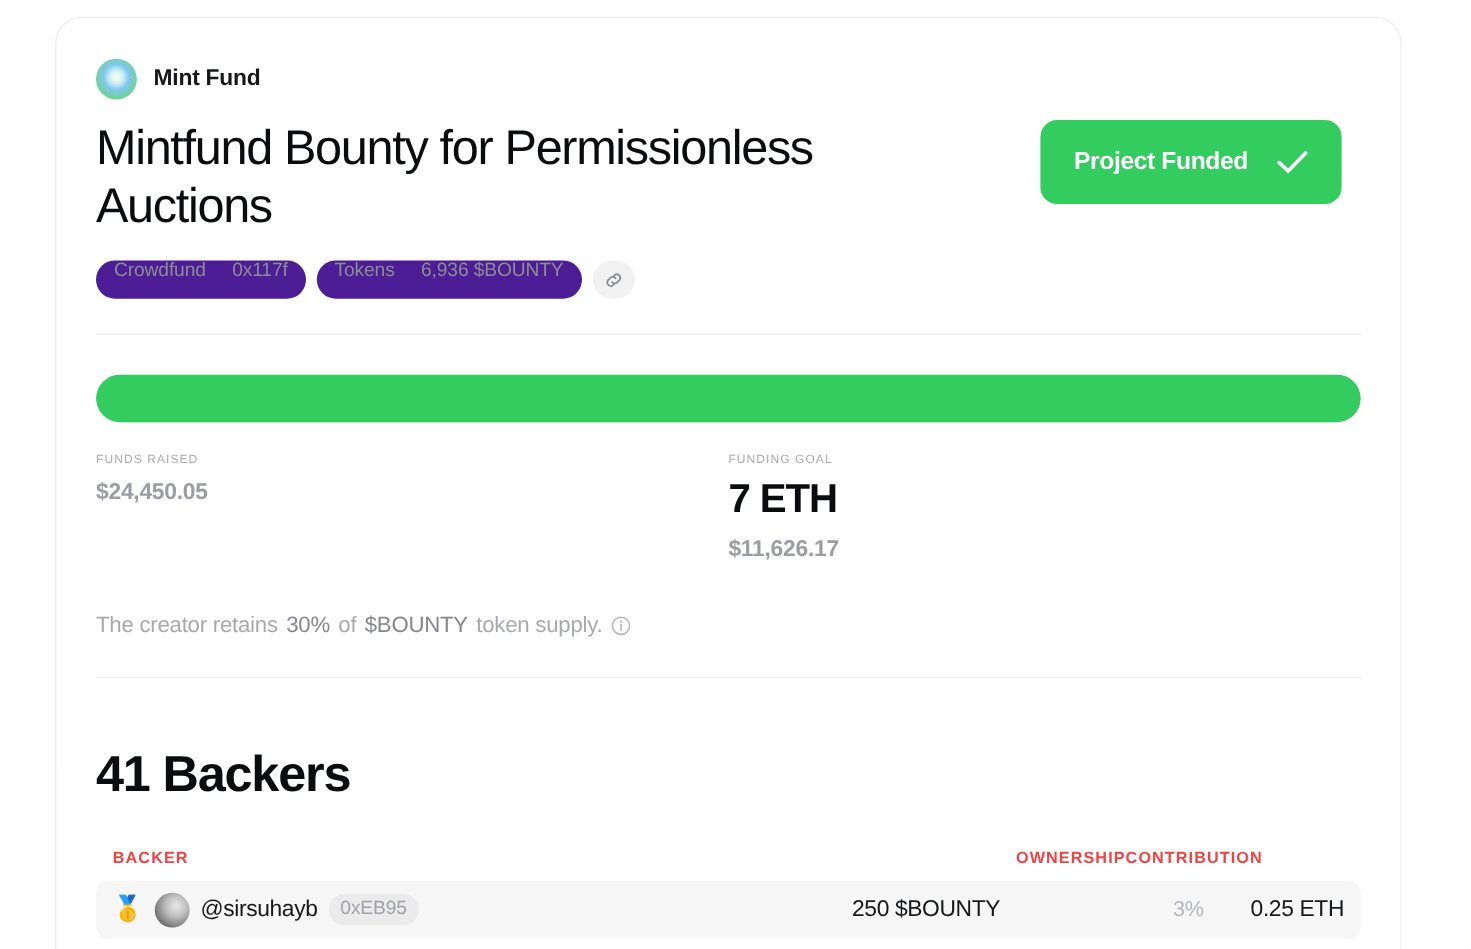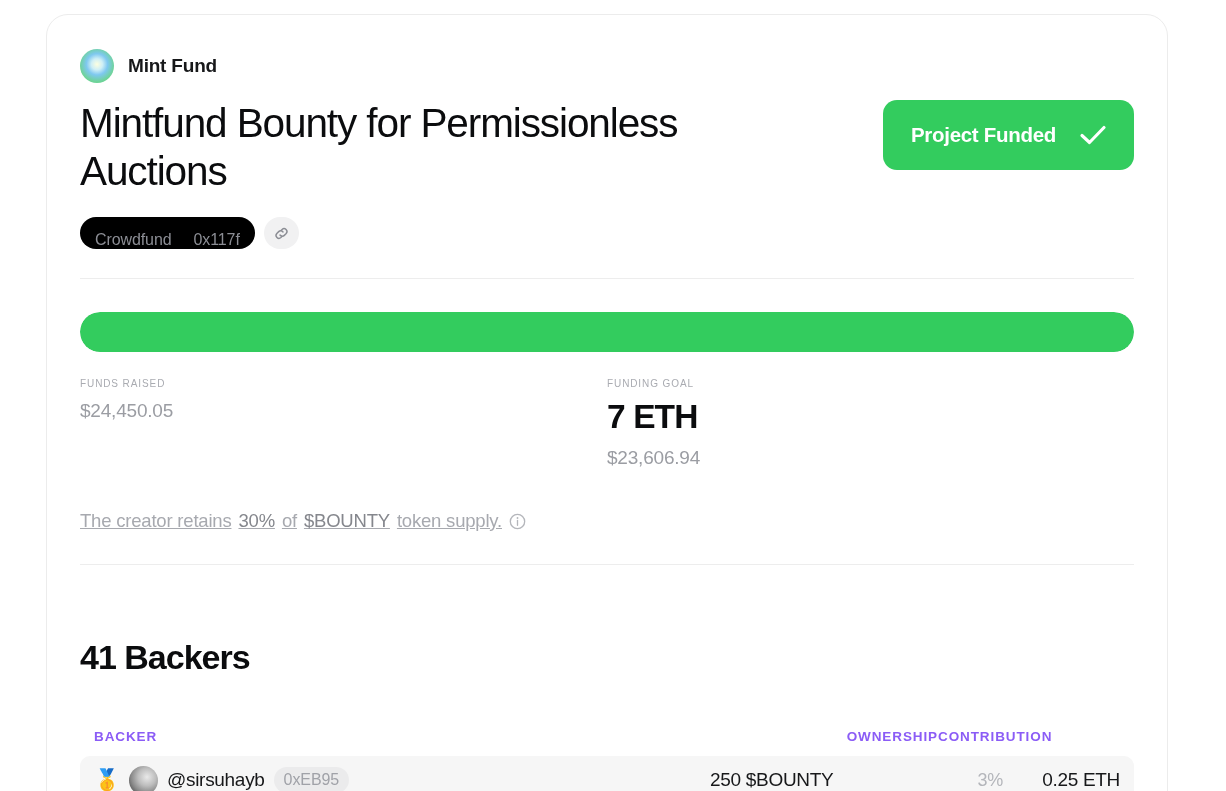--- a/index.html
+++ b/index.html
@@ -69,21 +69,21 @@
   .title {
     font-size: 40.5px;
     line-height: 48px;
     font-weight: 400;
     color: #0b0c0e;
     letter-spacing: -1.1px;
     max-width: 700px;
   }
   .funded-btn {
     position: absolute;
-    right: 0;
+    right: 16px;
     top: 1px;
     display: flex;
     align-items: center;
     gap: 24px;
     background: #33cc5e;
     border: none;
     border-radius: 14px;
     height: 70px;
     padding: 0 28px;
     cursor: pointer;
@@ -99,22 +99,22 @@
 
   
   .tags {
     display: flex;
     align-items: center;
     gap: 9px;
     margin-top: 22px;
   }
   .tag-group {
     display: flex;
-    align-items: flex-end;
-    background: #000000;
+    align-items: flex-start;
+    background: #4c1d95;
     border-radius: 999px;
     height: 32px;
     padding: 0 4px;
   }
   .tag-seg {
     font-size: 16px;
     color: #8b8d94;
     padding: 0 11px;
     white-space: nowrap;
     letter-spacing: -0.1px;
@@ -170,61 +170,60 @@
     font-weight: 700;
     color: #0b0c0e;
     letter-spacing: -0.9px;
     margin-top: 9px;
   }
   .stat-sub {
     font-size: 19px;
     color: #9b9da3;
     margin-top: 11px;
     letter-spacing: -0.2px;
+    font-weight: bold;
   }
 
   
   .note {
     display: flex;
     align-items: center;
     gap: 7px;
     margin-top: 41px;
     font-size: 18.5px;
     color: #a7a9af;
     letter-spacing: -0.2px;
-    text-decoration: underline;
   }
   .note strong {
     font-weight: 400;
     color: #85878d;
   }
   .info-icon { display: block; flex: none; }
 
   
   .backers-title {
-    font-size: 34px;
+    font-size: 42px;
     font-weight: 700;
     color: #0b0c0e;
     letter-spacing: -1px;
-    margin-top: 73px;
+    margin-top: 56px;
   }
 
   .table { margin-top: 38px; }
   .thead {
     display: flex;
     align-items: center;
     padding: 0 14px 12px 14px;
   }
   .th {
     font-size: 13.5px;
     font-weight: 600;
     letter-spacing: 0.9px;
-    color: #8b5cf6;
+    color: #ef4444;
     text-transform: uppercase;
-    margin-top: 14px;
   }
   .th-backer { flex: 1; }
   .th-ownership { width: 228px; text-align: right; }
   .th-contribution { width: 182px; text-align: left; }
 
   .row {
     display: flex;
     align-items: center;
     height: 48px;
     padding: 0 14px;
@@ -323,20 +322,24 @@
           </svg>
         </span>
       </button>
     </div>
 
     <div class="tags">
       <div class="tag-group">
         <span class="tag-seg">Crowdfund</span>
         <span class="tag-seg value">0x117f</span>
       </div>
+      <div class="tag-group">
+        <span class="tag-seg">Tokens</span>
+        <span class="tag-seg value">6,936 $BOUNTY</span>
+      </div>
       <div class="tag-link">
         <svg width="17" height="17" viewBox="0 0 20 20" fill="none">
           <path d="M8.2 11.8 a3.4 3.4 0 0 0 5.1 .4 l2.2-2.2 a3.4 3.4 0 0 0-4.8-4.8 l-1.2 1.2" stroke="#8b8d94" stroke-width="1.7" stroke-linecap="round"></path>
           <path d="M11.8 8.2 a3.4 3.4 0 0 0-5.1-.4 l-2.2 2.2 a3.4 3.4 0 0 0 4.8 4.8 l1.2-1.2" stroke="#8b8d94" stroke-width="1.7" stroke-linecap="round"></path>
         </svg>
       </div>
     </div>
 
     <div class="divider"></div>
 
@@ -345,21 +348,21 @@
     </div>
 
     <div class="stats">
       <div class="stat">
         <div class="stat-label">FUNDS RAISED</div>
         <div class="stat-sub">$24,450.05</div>
       </div>
       <div class="stat">
         <div class="stat-label">FUNDING GOAL</div>
         <div class="stat-value">7 ETH</div>
-        <div class="stat-sub">$23,606.94</div>
+        <div class="stat-sub">$11,626.17</div>
       </div>
     </div>
 
     <div class="note">
       <span>The creator retains </span>
         <strong>30%</strong>
         <span> of </span>
         <strong>$BOUNTY</strong>
         <span> token supply.</span>
       <span>

